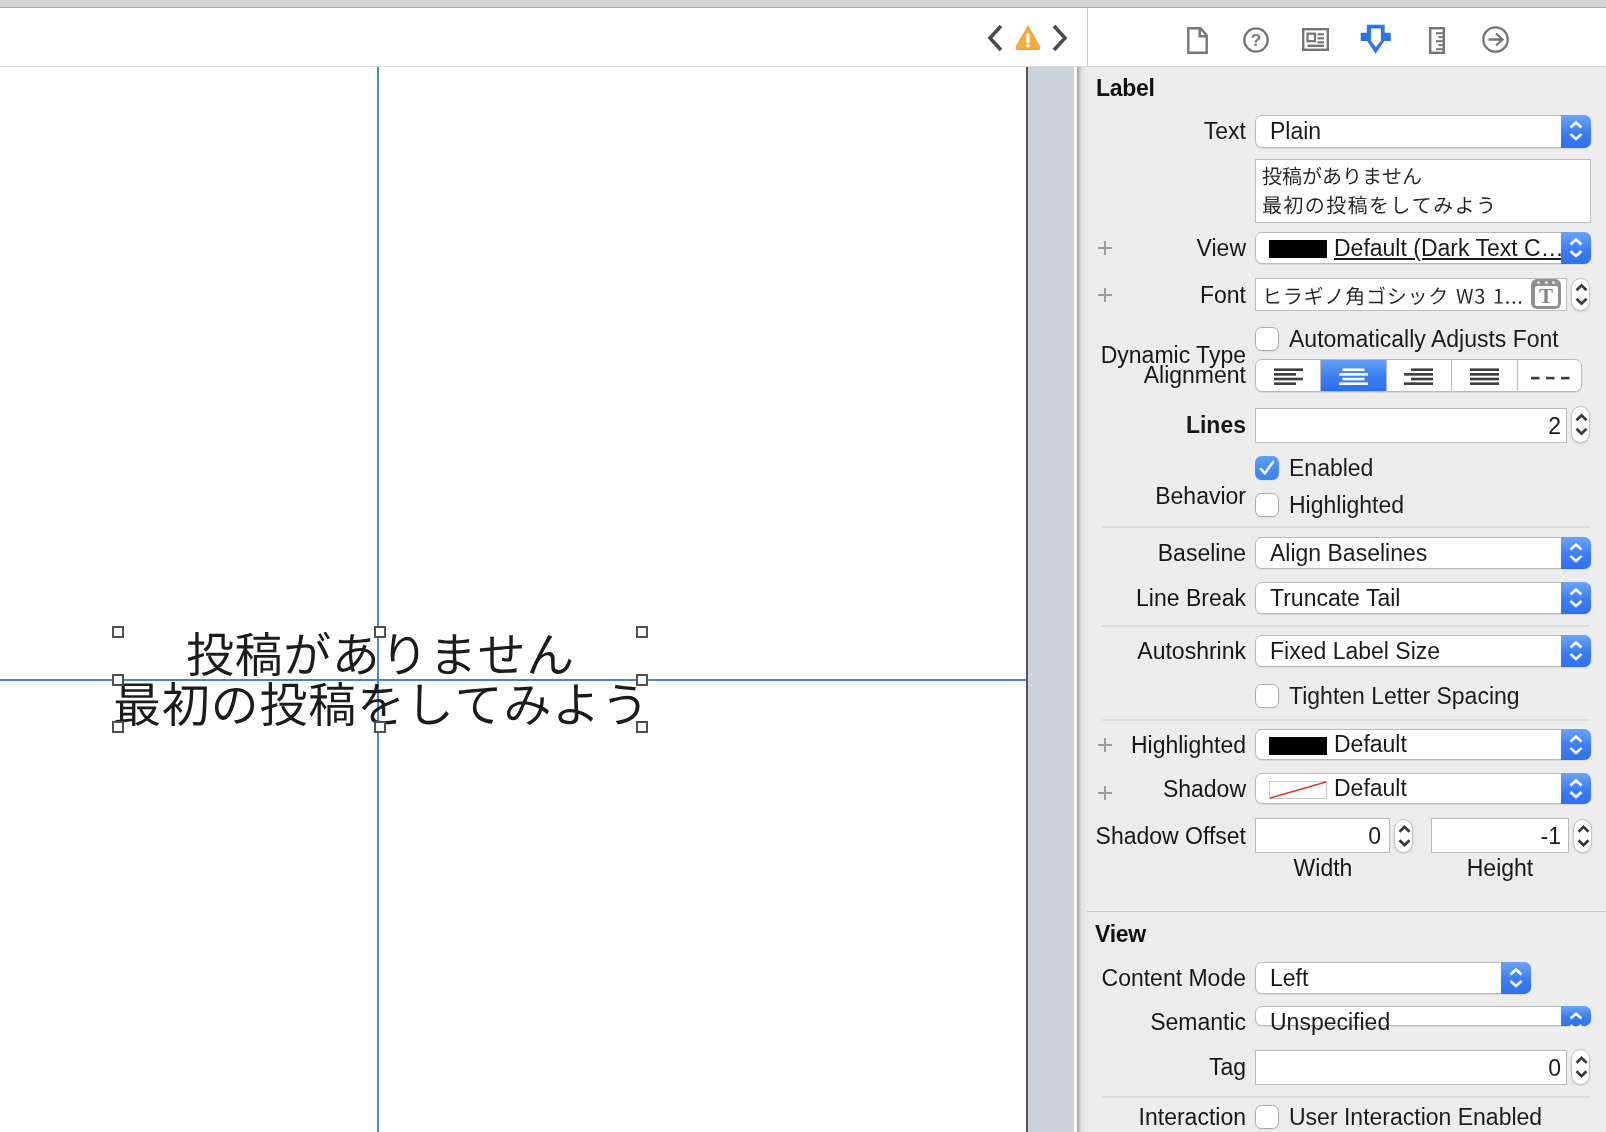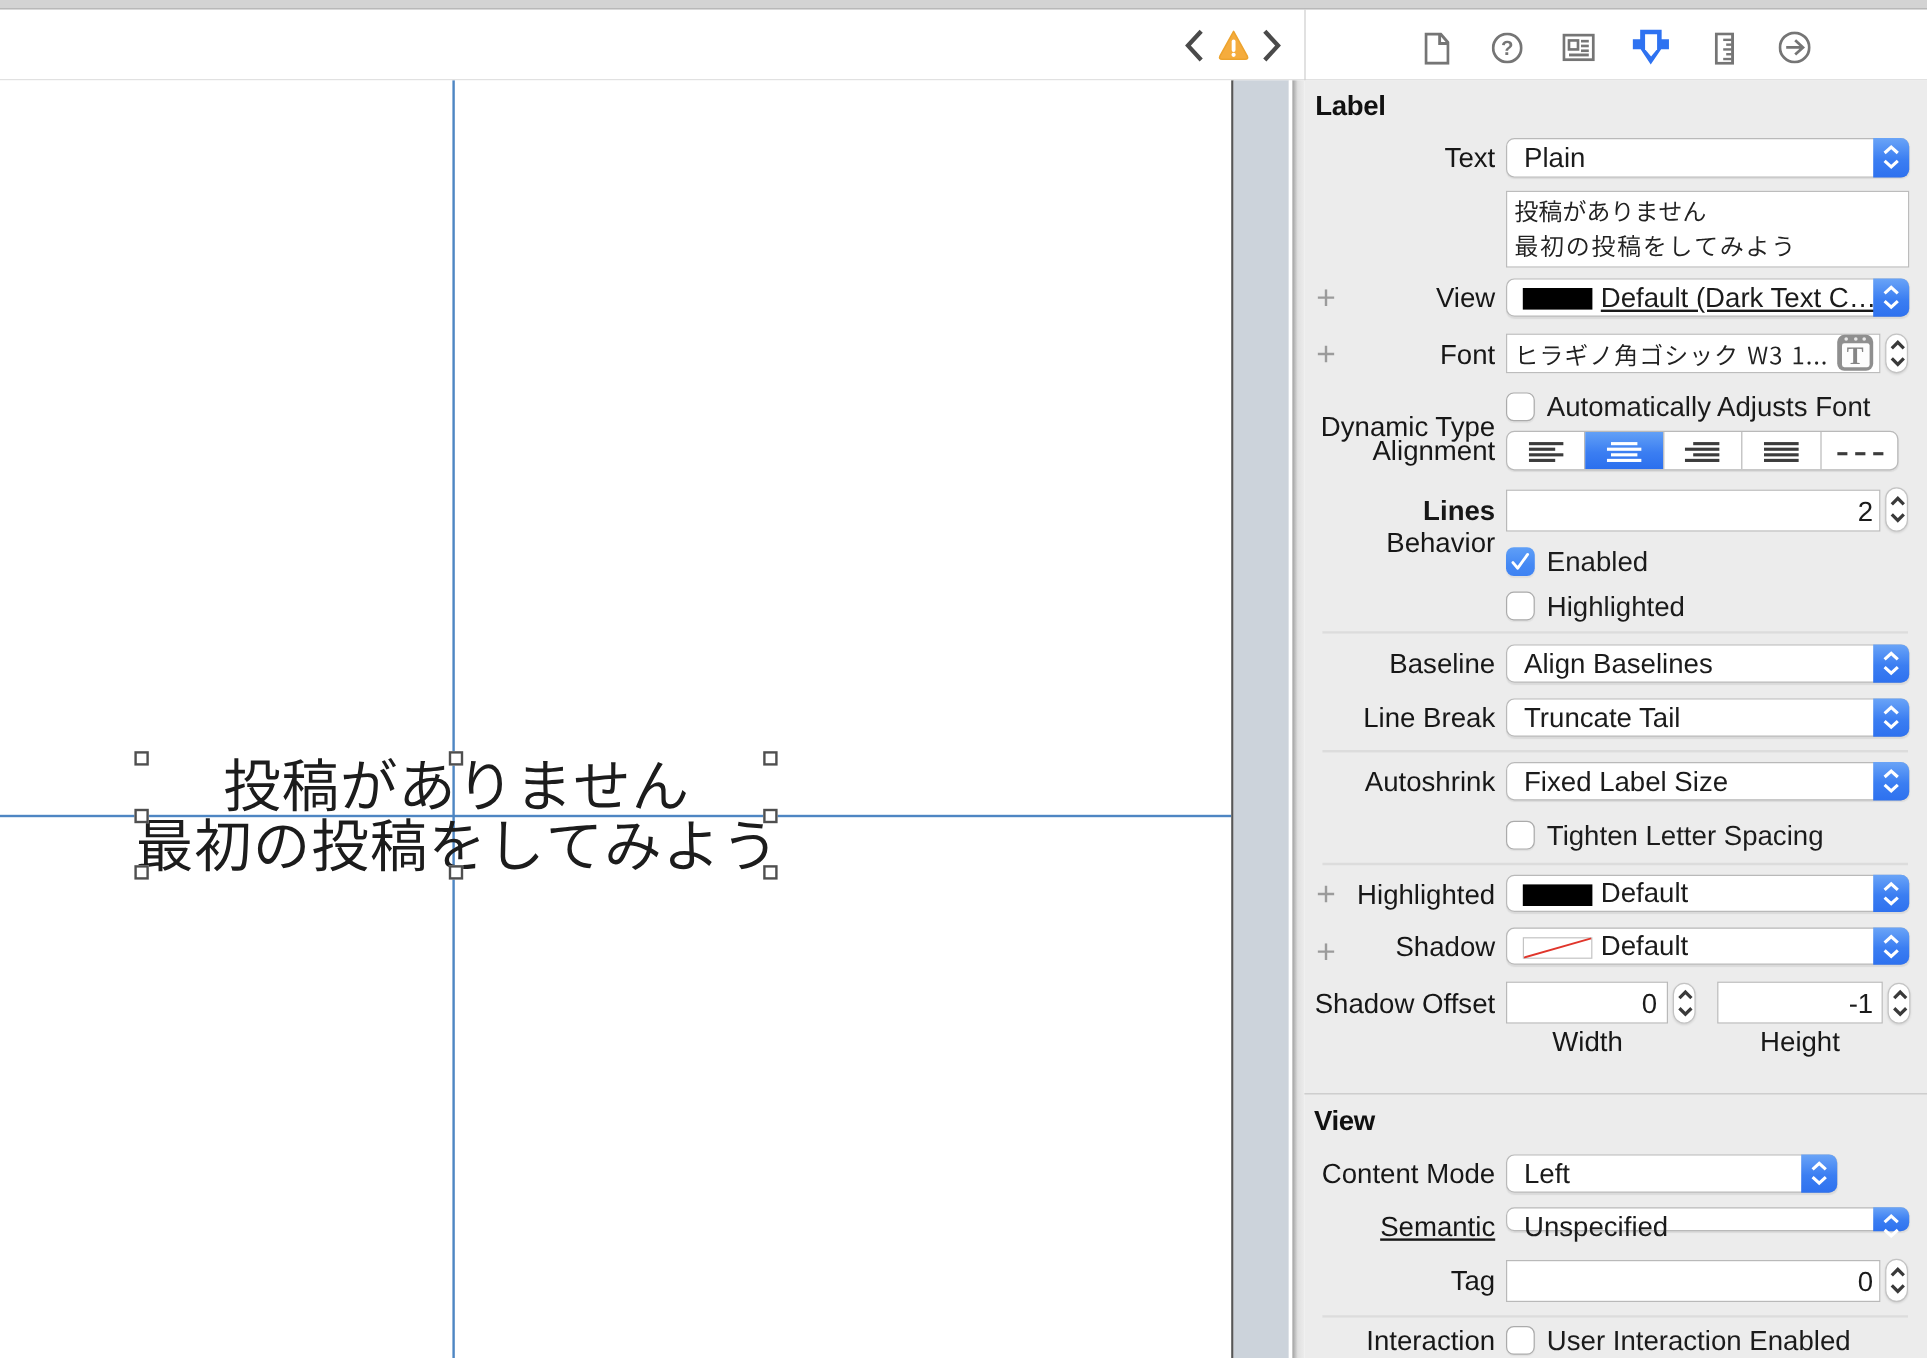--- a/index.html
+++ b/index.html
@@ -264,21 +264,21 @@
   </div>
 <div class="lbl" style="left:1046px;top:413px;width:200px;line-height:24px;font-weight:bold;">Lines</div>
 <div class="tfield" style="left:1255px;top:408px;width:312px;height:35px;">
     <div class="ctext" style="position:absolute;left:0;right:0;padding-right:5px;top:1px;line-height:33px;text-align:right;">2</div>
   </div>
 <div class="stepper" style="left:1571px;top:406px;height:37px;border-radius:18.5px;">
     <svg width="17" height="35" viewBox="0 0 17 35" fill="none" style="position:absolute;left:1px;top:0">
       <path d="M3.5 13.3 L8.5 8.3 L13.5 13.3 M3.5 21.7 L8.5 26.7 L13.5 21.7" stroke="#3a3a3a" stroke-width="2.7" stroke-linejoin="miter"></path>
     </svg>
   </div>
-<div class="lbl" style="left:1046px;top:440px;width:200px;line-height:24px;">Behavior</div>
+<div class="lbl" style="left:1046px;top:484px;width:200px;line-height:24px;">Behavior</div>
 <div class="cb cbon" style="left:1255px;top:456px;">
     <svg width="24" height="24" viewBox="0 0 24 24" fill="none" style="position:absolute;left:0;top:0">
       <path d="M5.8 12.8 L9.8 17.5 L18 6" stroke="#fff" stroke-width="2.4" stroke-linecap="round" stroke-linejoin="round"></path>
     </svg>
   </div>
 <div class="ctext" style="position:absolute;left:1289px;top:455px;line-height:26px;">Enabled</div>
 <div class="cb" style="left:1255px;top:493px;"></div>
 <div class="ctext" style="position:absolute;left:1289px;top:492px;line-height:26px;">Highlighted</div>
 <div class="sep" style="top:526px;"></div>
 <div class="lbl" style="left:1046px;top:541px;width:200px;line-height:24px;">Baseline</div>
@@ -364,21 +364,21 @@
 <div style="position:absolute;left:1095px;top:921px;font-size:23px;font-weight:bold;color:#111;letter-spacing:-0.3px;">View</div>
 <div class="lbl" style="left:1046px;top:966px;width:200px;line-height:24px;">Content Mode</div>
 <div class="popup" style="left:1255px;top:962px;width:276px;height:32px;">
     <div class="ctext" style="position:absolute;left:14px;top:0;line-height:30px;white-space:nowrap;">Left</div>
     <div class="cap">
       <svg width="16" height="22" viewBox="0 0 16 22" fill="none" style="position:absolute;left:7px;top:5px">
         <path d="M2.5 7.5 L8 2.5 L13.5 7.5 M2.5 14 L8 19 L13.5 14" stroke="#fff" stroke-width="2.6" stroke-linejoin="miter"></path>
       </svg>
     </div>
   </div>
-<div class="lbl" style="left:1046px;top:1010px;width:200px;line-height:24px;text-decoration:underline;">Semantic</div>
+<div class="lbl" style="left:1046px;top:1010px;width:200px;line-height:24px;">Semantic</div>
 <div class="popup" style="left:1255px;top:1006px;width:336px;height:20px;">
     <div class="ctext" style="position:absolute;left:14px;top:0;line-height:30px;white-space:nowrap;">Unspecified</div>
     <div class="cap">
       <svg width="16" height="22" viewBox="0 0 16 22" fill="none" style="position:absolute;left:7px;top:5px">
         <path d="M2.5 7.5 L8 2.5 L13.5 7.5 M2.5 14 L8 19 L13.5 14" stroke="#fff" stroke-width="2.6" stroke-linejoin="miter"></path>
       </svg>
     </div>
   </div>
 <div class="lbl" style="left:1046px;top:1055px;width:200px;line-height:24px;">Tag</div>
 <div class="tfield" style="left:1255px;top:1050px;width:312px;height:35px;">

